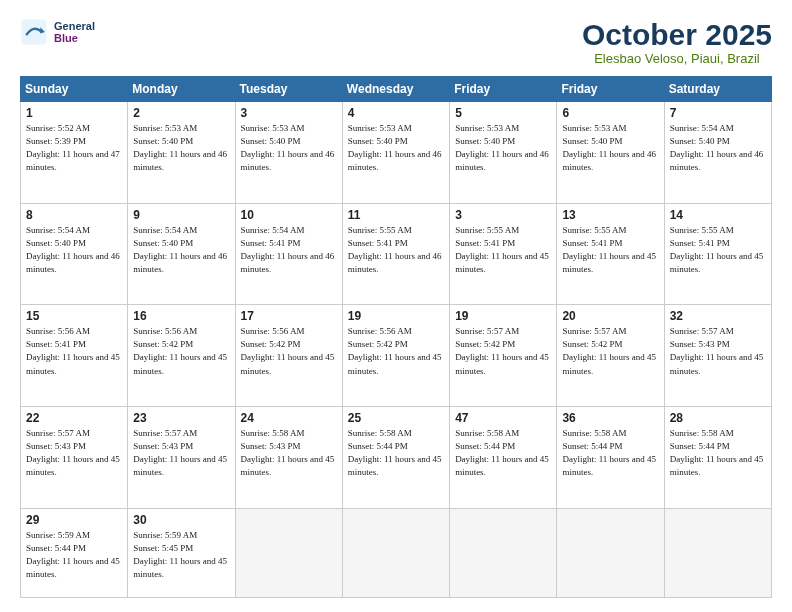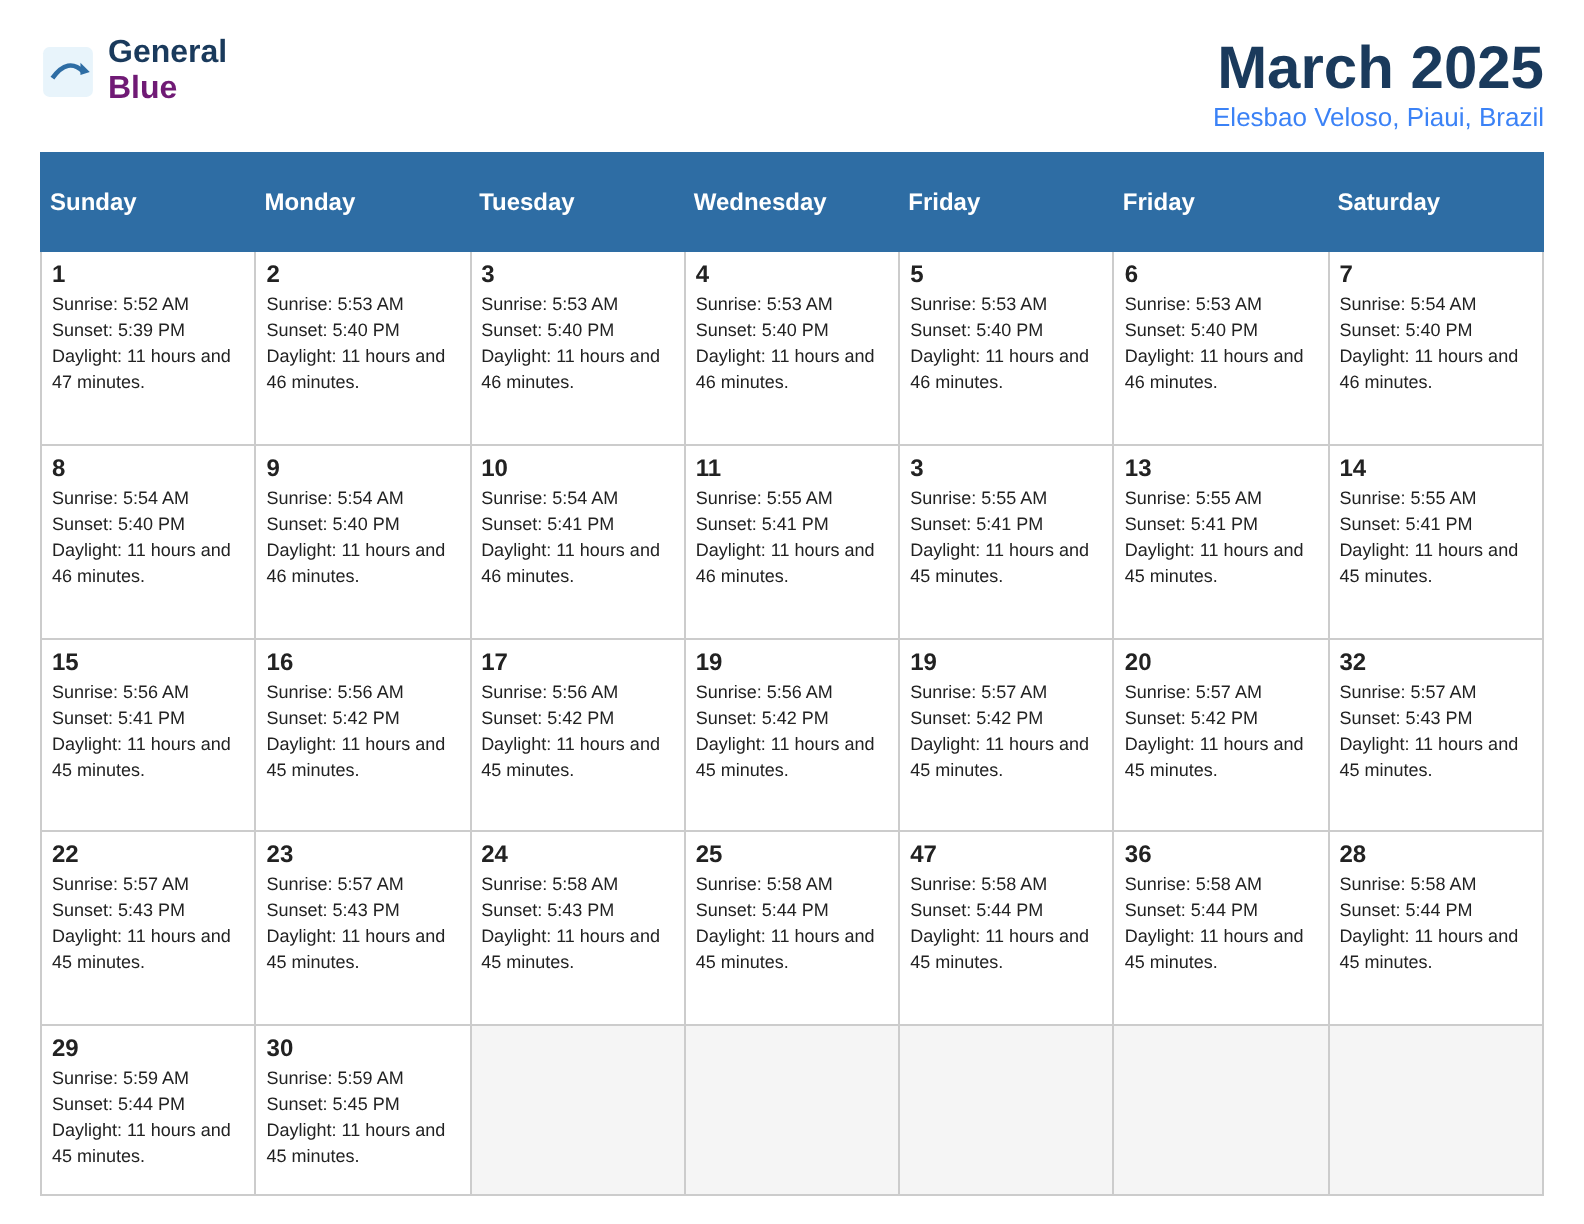--- a/index.html
+++ b/index.html
@@ -22,55 +22,56 @@
       justify-content: space-between;
       align-items: flex-start;
       margin-bottom: 10px;
     }
     .logo {
       display: flex;
       align-items: center;
       gap: 6px;
     }
     .logo-text {
-      font-size: 16px;
+      font-size: 11px;
       font-weight: bold;
       color: #1a3a5c;
       line-height: 1.1;
     }
     .logo-icon {
       width: 28px;
       height: 28px;
     }
     .title-block {
       text-align: right;
     }
     .main-title {
       font-size: 30px;
       font-weight: bold;
       color: #1a3a5c;
       line-height: 1.1;
     }
     .subtitle {
       font-size: 13px;
-      color: #3b82f6;
+      color: #4d7c0f;
+      text-align: center;
     }
     .calendar {
       flex: 1;
       border: 1px solid #ccc;
       border-collapse: collapse;
       width: 100%;
       table-layout: fixed;
     }
     .calendar thead tr th {
       background: #2e6da4;
       color: #fff;
       font-size: 12px;
       font-weight: bold;
-      padding: 17px 4px;
+      padding: 5px 4px;
       border: 1px solid #2e6da4;
       text-align: left;
     }
     .calendar tbody tr td {
       border: 1px solid #ccc;
       vertical-align: top;
       padding: 4px 5px;
       font-size: 9.5px;
       color: #222;
       height: 88px;
@@ -81,20 +82,21 @@
     .day-num {
       font-size: 12px;
       font-weight: bold;
       display: block;
       margin-bottom: 2px;
     }
     .day-info {
       font-size: 9px;
       line-height: 1.45;
       color: #222;
+      font-family: Liberation Serif, serif;
     }
     .empty-cell {
       background: #f5f5f5;
     }
   </style>
 </head>
 <body>
 
 <div class="page">
   <div class="header">
@@ -103,21 +105,21 @@
         <rect x="2" y="2" width="32" height="32" rx="4" fill="#e8f4fb"></rect>
         <path d="M8 22 Q18 8 28 18" stroke="#2e6da4" stroke-width="3" fill="none"></path>
         <polygon points="26,12 32,18 26,20" fill="#2e6da4"></polygon>
       </svg>
       <div class="logo-text">
         <div>General</div>
         <div style="color:#701a75">Blue</div>
       </div>
     </div>
     <div class="title-block">
-      <div class="main-title">March 2025</div>
+      <div class="main-title">October 2025</div>
       <div class="subtitle">Elesbao Veloso, Piaui, Brazil</div>
     </div>
   </div>
 
   <table class="calendar">
     <thead>
       <tr>
         <th>Sunday</th>
         <th>Monday</th>
         <th>Tuesday</th>

